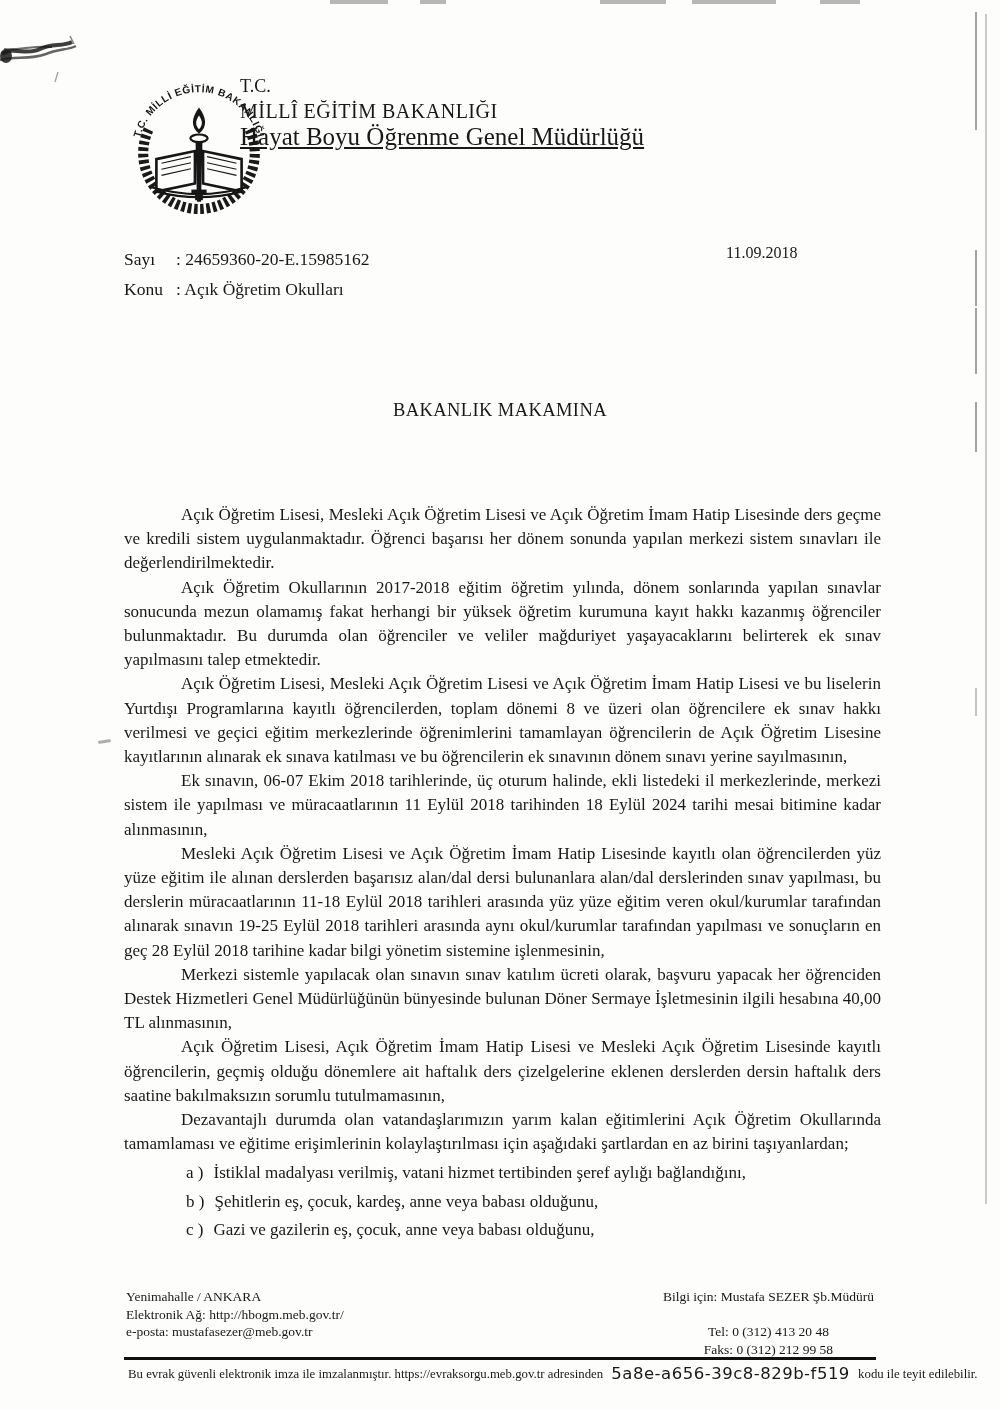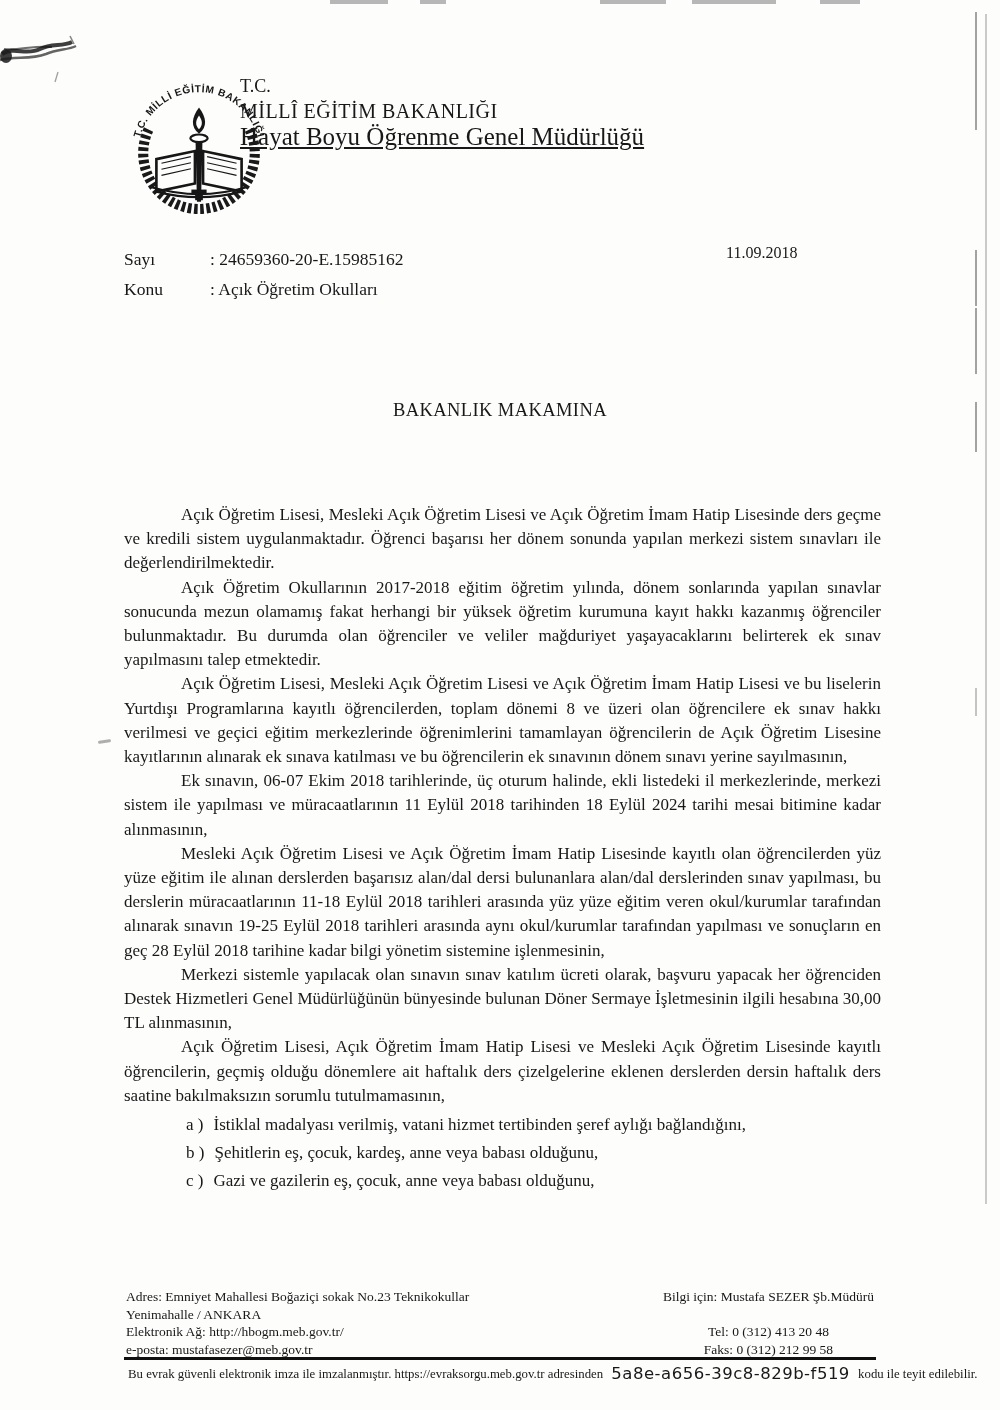--- a/index.html
+++ b/index.html
@@ -9,21 +9,21 @@
     font-family:"Liberation Serif", serif;color:#181818;
   }
   
   .logo{position:absolute;left:128px;top:76px;width:142px;height:146px;}
   .header-text{position:absolute;left:240px;top:74px;width:510px;text-align:left;}
   .hdr-tc{font-size:18px;line-height:24px;}
   .hdr-ministry{font-size:20px;line-height:26px;letter-spacing:.5px;}
   .hdr-dir{font-size:25px;line-height:26px;text-decoration:underline;}
   
   .meta{position:absolute;left:124px;top:244px;font-size:17.5px;line-height:30px;}
-  .meta-row{display:flex;gap:34px;}
+  .meta-row{display:flex;}
   .meta-label{display:inline-block;width:52px;}
   .doc-date{position:absolute;left:726px;top:244px;font-size:16px;}
   
   .salutation{position:absolute;left:124px;top:400px;width:752px;text-align:center;
     font-size:18.5px;letter-spacing:.4px;}
   
   .body-text{position:absolute;left:124px;top:479px;width:757px;
     font-size:17px;line-height:24.2px;text-align:justify;margin-top:24px;}
   .body-text p{margin:0;text-indent:57px;}
   .abc{margin-top:5px;}
@@ -116,41 +116,41 @@
   <div class="doc-date">11.09.2018</div>
 
   <div class="salutation">BAKANLIK MAKAMINA</div>
 
   <div class="body-text">
     <p>Açık Öğretim Lisesi, Mesleki Açık Öğretim Lisesi ve Açık Öğretim İmam Hatip Lisesinde ders geçme ve kredili sistem uygulanmaktadır. Öğrenci başarısı her dönem sonunda yapılan merkezi sistem sınavları ile değerlendirilmektedir.</p>
     <p>Açık Öğretim Okullarının 2017-2018 eğitim öğretim yılında, dönem sonlarında yapılan sınavlar sonucunda mezun olamamış fakat herhangi bir yüksek öğretim kurumuna kayıt hakkı kazanmış öğrenciler bulunmaktadır. Bu durumda olan öğrenciler ve veliler mağduriyet yaşayacaklarını belirterek ek sınav yapılmasını talep etmektedir.</p>
     <p>Açık Öğretim Lisesi, Mesleki Açık Öğretim Lisesi ve Açık Öğretim İmam Hatip Lisesi ve bu liselerin Yurtdışı Programlarına kayıtlı öğrencilerden, toplam dönemi 8 ve üzeri olan öğrencilere ek sınav hakkı verilmesi ve geçici eğitim merkezlerinde öğrenimlerini tamamlayan öğrencilerin de Açık Öğretim Lisesine kayıtlarının alınarak ek sınava katılması ve bu öğrencilerin ek sınavının dönem sınavı yerine sayılmasının,</p>
     <p>Ek sınavın, 06-07 Ekim 2018 tarihlerinde, üç oturum halinde, ekli listedeki il merkezlerinde, merkezi sistem ile yapılması ve müracaatlarının 11 Eylül 2018 tarihinden 18 Eylül 2024 tarihi mesai bitimine kadar alınmasının,</p>
     <p>Mesleki Açık Öğretim Lisesi ve Açık Öğretim İmam Hatip Lisesinde kayıtlı olan öğrencilerden yüz yüze eğitim ile alınan derslerden başarısız alan/dal dersi bulunanlara alan/dal derslerinden sınav yapılması, bu derslerin müracaatlarının 11-18 Eylül 2018 tarihleri arasında yüz yüze eğitim veren okul/kurumlar tarafından alınarak sınavın 19-25 Eylül 2018 tarihleri arasında aynı okul/kurumlar tarafından yapılması ve sonuçların en geç 28 Eylül 2018 tarihine kadar bilgi yönetim sistemine işlenmesinin,</p>
-    <p>Merkezi sistemle yapılacak olan sınavın sınav katılım ücreti olarak, başvuru yapacak her öğrenciden Destek Hizmetleri Genel Müdürlüğünün bünyesinde bulunan Döner Sermaye İşletmesinin ilgili hesabına 30,00 TL alınmasının,</p>
+    <p>Merkezi sistemle yapılacak olan sınavın sınav katılım ücreti olarak, başvuru yapacak her öğrenciden Destek Hizmetleri Genel Müdürlüğünün bünyesinde bulunan Döner Sermaye İşletmesinin ilgili hesabına 40,00 TL alınmasının,</p>
     <p>Açık Öğretim Lisesi, Açık Öğretim İmam Hatip Lisesi ve Mesleki Açık Öğretim Lisesinde kayıtlı öğrencilerin, geçmiş olduğu dönemlere ait haftalık ders çizelgelerine eklenen derslerden dersin haftalık ders saatine bakılmaksızın sorumlu tutulmamasının,</p>
+    <p>Dezavantajlı durumda olan vatandaşlarımızın yarım kalan eğitimlerini Açık Öğretim Okullarında tamamlaması ve eğitime erişimlerinin kolaylaştırılması için aşağıdaki şartlardan en az birini taşıyanlardan;</p>
     <div class="abc">
       <div class="abc-item">
         <span class="abc-marker">a )</span>
         <span>İstiklal madalyası verilmiş, vatani hizmet tertibinden şeref aylığı bağlandığını,</span>
       </div>
       <div class="abc-item">
         <span class="abc-marker">b )</span>
         <span>Şehitlerin eş, çocuk, kardeş, anne veya babası olduğunu,</span>
       </div>
       <div class="abc-item">
         <span class="abc-marker">c )</span>
         <span>Gazi ve gazilerin eş, çocuk, anne veya babası olduğunu,</span>
       </div>
     </div>
   </div>
 
   <div class="footer">
     <div class="footer-left">
-      <div>Adres: Emniyet Mahallesi Boğaziçi sokak No.23 Teknikokullar</div>
       <div>Yenimahalle / ANKARA</div>
       <div>Elektronik Ağ: http://hbogm.meb.gov.tr/</div>
       <div>e-posta: mustafasezer@meb.gov.tr</div>
     </div>
     <div class="footer-right">
       <div>Bilgi için: Mustafa SEZER Şb.Müdürü</div>
       <div class="footer-spacer"></div>
       <div>Tel: 0 (312) 413 20 48</div>
       <div>Faks: 0 (312) 212 99 58</div>
     </div>

